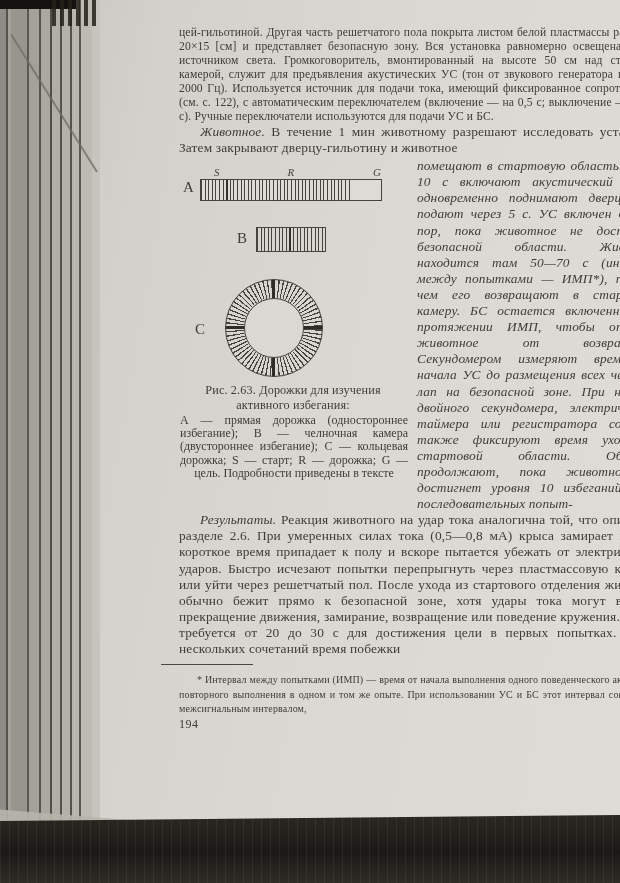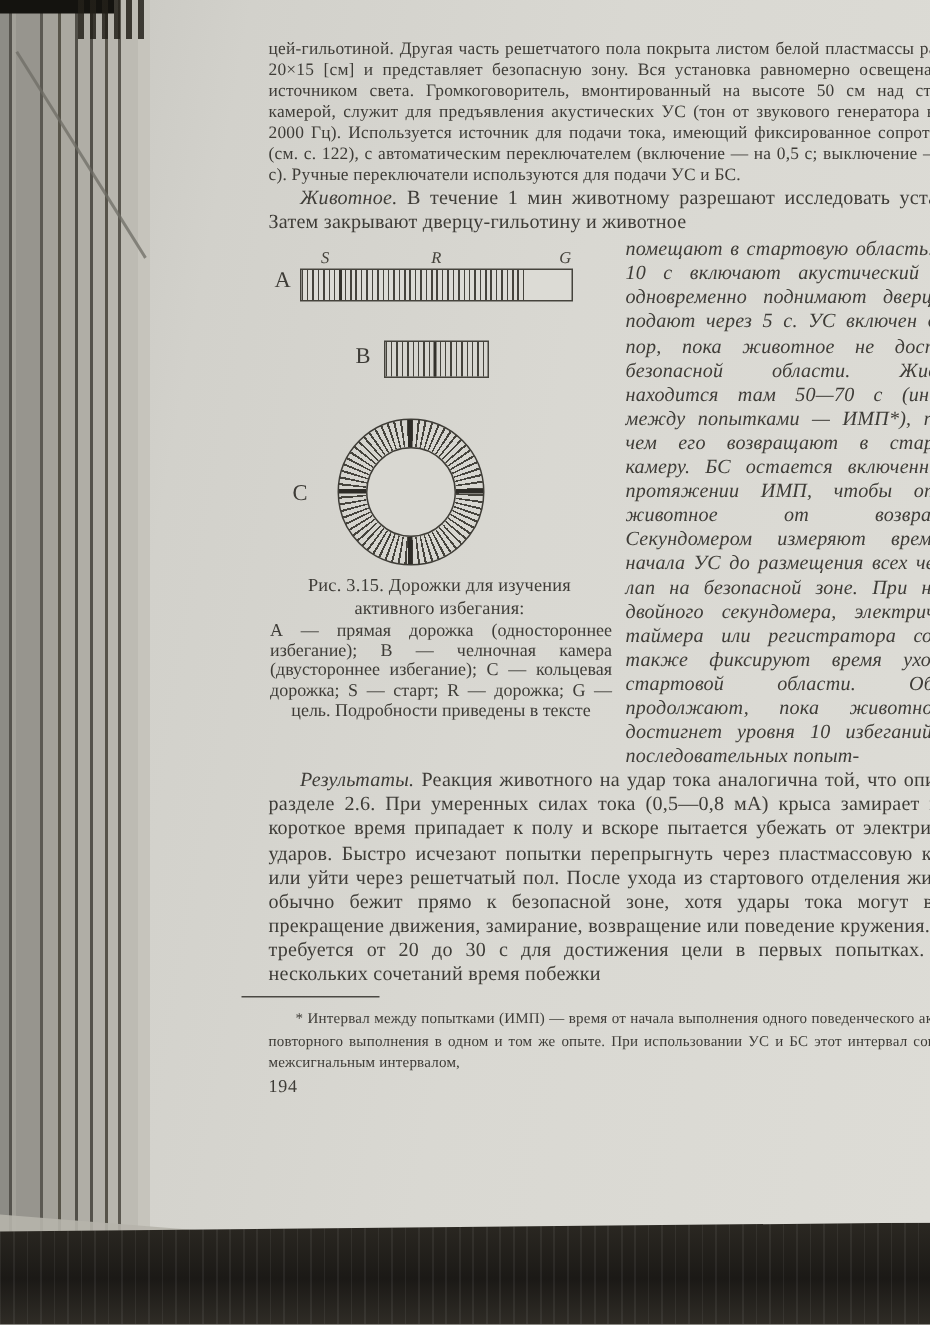--- a/index.html
+++ b/index.html
@@ -154,21 +154,21 @@
           <div class="ring-hatch"></div>
           <div class="ring-outer"></div>
           <div class="ring-inner"></div>
           <div class="ring-tick tick-n"></div>
           <div class="ring-tick tick-s"></div>
           <div class="ring-tick tick-w"></div>
           <div class="ring-tick tick-e"></div>
         </div>
       </div>
 
-      <p class="figcaption">Рис. 3.15. Дорожки для изучения активного избегания:</p>
+      <p class="figcaption">Рис. 2.63. Дорожки для изучения активного избегания:</p>
       <p class="figlegend">А — прямая дорожка (одностороннее избегание); В — челночная камера (двустороннее избегание); С — кольцевая дорожка; S — старт; R — дорожка; G — цель. Подробности приведены в тексте</p>
     </div>
 
     <div class="rightcol">
       <p class="bodytext">помещают в стартовую область. Через 10 с включают акустический УС и одновременно поднимают дверцу. Ток подают через 5 с. УС включен до тех пор, пока животное не достигнет безопасной области. Животное находится там 50—70 с (интервал между попытками — ИМП*), прежде чем его возвращают в стартовую камеру. БС остается включенным на протяжении ИМП, чтобы отучить животное от возвращения. Секундомером измеряют время от начала УС до размещения всех четырех лап на безопасной зоне. При наличии двойного секундомера, электрического таймера или регистратора событий также фиксируют время ухода со стартовой области. Обучение продолжают, пока животное не достигнет уровня 10 избеганий в 10 последовательных попыт-</p>
     </div>
   </div>
 
 
   <p class="bodytext indent"><span class="ital">Результаты.</span><span> Реакция животного на удар тока аналогична той, что описана в разделе 2.6. При умеренных силах тока (0,5—0,8 мА) крыса замирает или на короткое время припадает к полу и вскоре пытается убежать от электрических  ударов. Быстро  исчезают попытки перепрыгнуть через пластмассовую крышку или уйти через решетчатый пол. После ухода из стартового отделения  животное обычно бежит прямо к безопасной зоне, хотя удары тока могут вызвать прекращение движения, замирание, возвращение или поведение кружения. Крысе требуется от 20 до 30 с для достижения цели в первых попытках. После нескольких сочетаний  время побежки</span></p>

